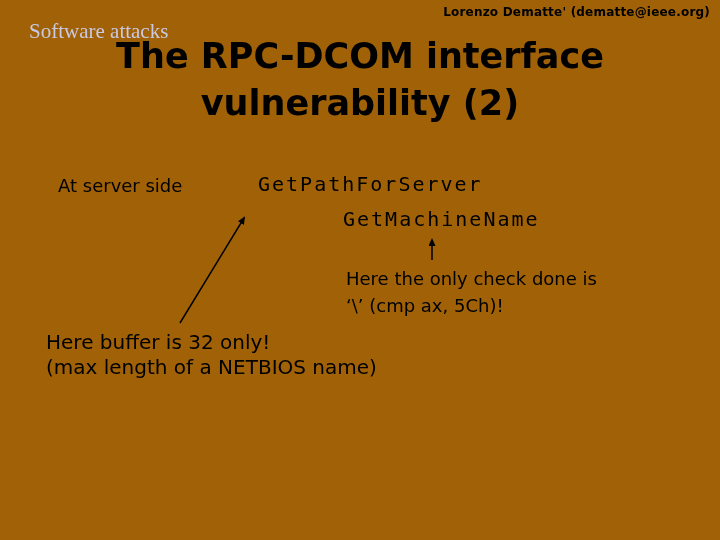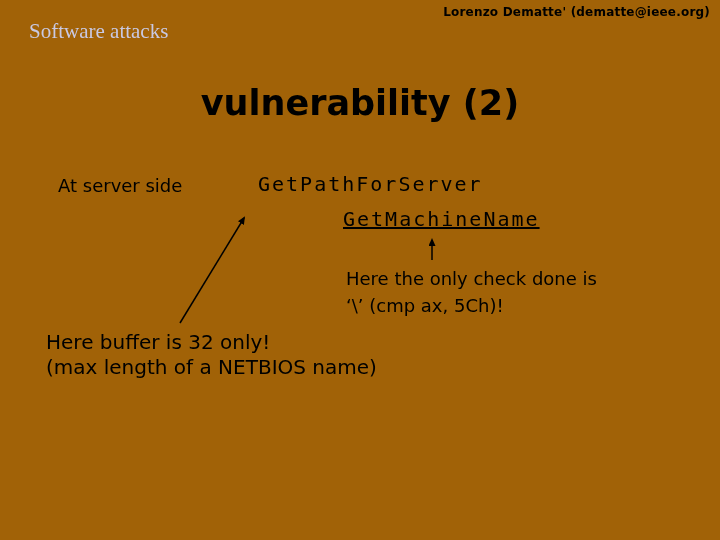--- a/index.html
+++ b/index.html
@@ -50,21 +50,21 @@
     white-space: nowrap;
   }
   .code {
     position: absolute;
     font-family: "DejaVu Sans Mono", monospace;
     font-size: 20px;
     letter-spacing: 2px;
     white-space: nowrap;
   }
   .code-outer { top: 172px; left: 258px; }
-  .code-inner { top: 207px; left: 343px; text-decoration: underline; }
+  .code-inner { top: 207px; left: 343px; }
   .arrow { position: absolute; }
   .arrow-diagonal { left: 168px; top: 205px; }
   .arrow-vertical { left: 422px; top: 232px; }
   .note { position: absolute; }
   .check-note {
     top: 265px;
     left: 346px;
     font-size: 18px;
     line-height: 27px;
   }
@@ -84,21 +84,21 @@
 </head>
 <body>
 
 <div class="slide">
 
   <div class="author">Lorenzo Dematte' (dematte@ieee.org)</div>
 
   <div class="category">Software attacks</div>
 
   <h1 class="title">
-    <br>
+    <span>The RPC-DCOM interface</span><br>
     <span>vulnerability (2)</span>
   </h1>
 
   <div class="server-label">At server side</div>
 
   <div class="code code-outer">GetPathForServer</div>
 
   <div class="code code-inner">GetMachineName</div>
 
   <svg class="arrow arrow-diagonal" width="90" height="126" viewBox="0 0 90 126" xmlns="http://www.w3.org/2000/svg">

